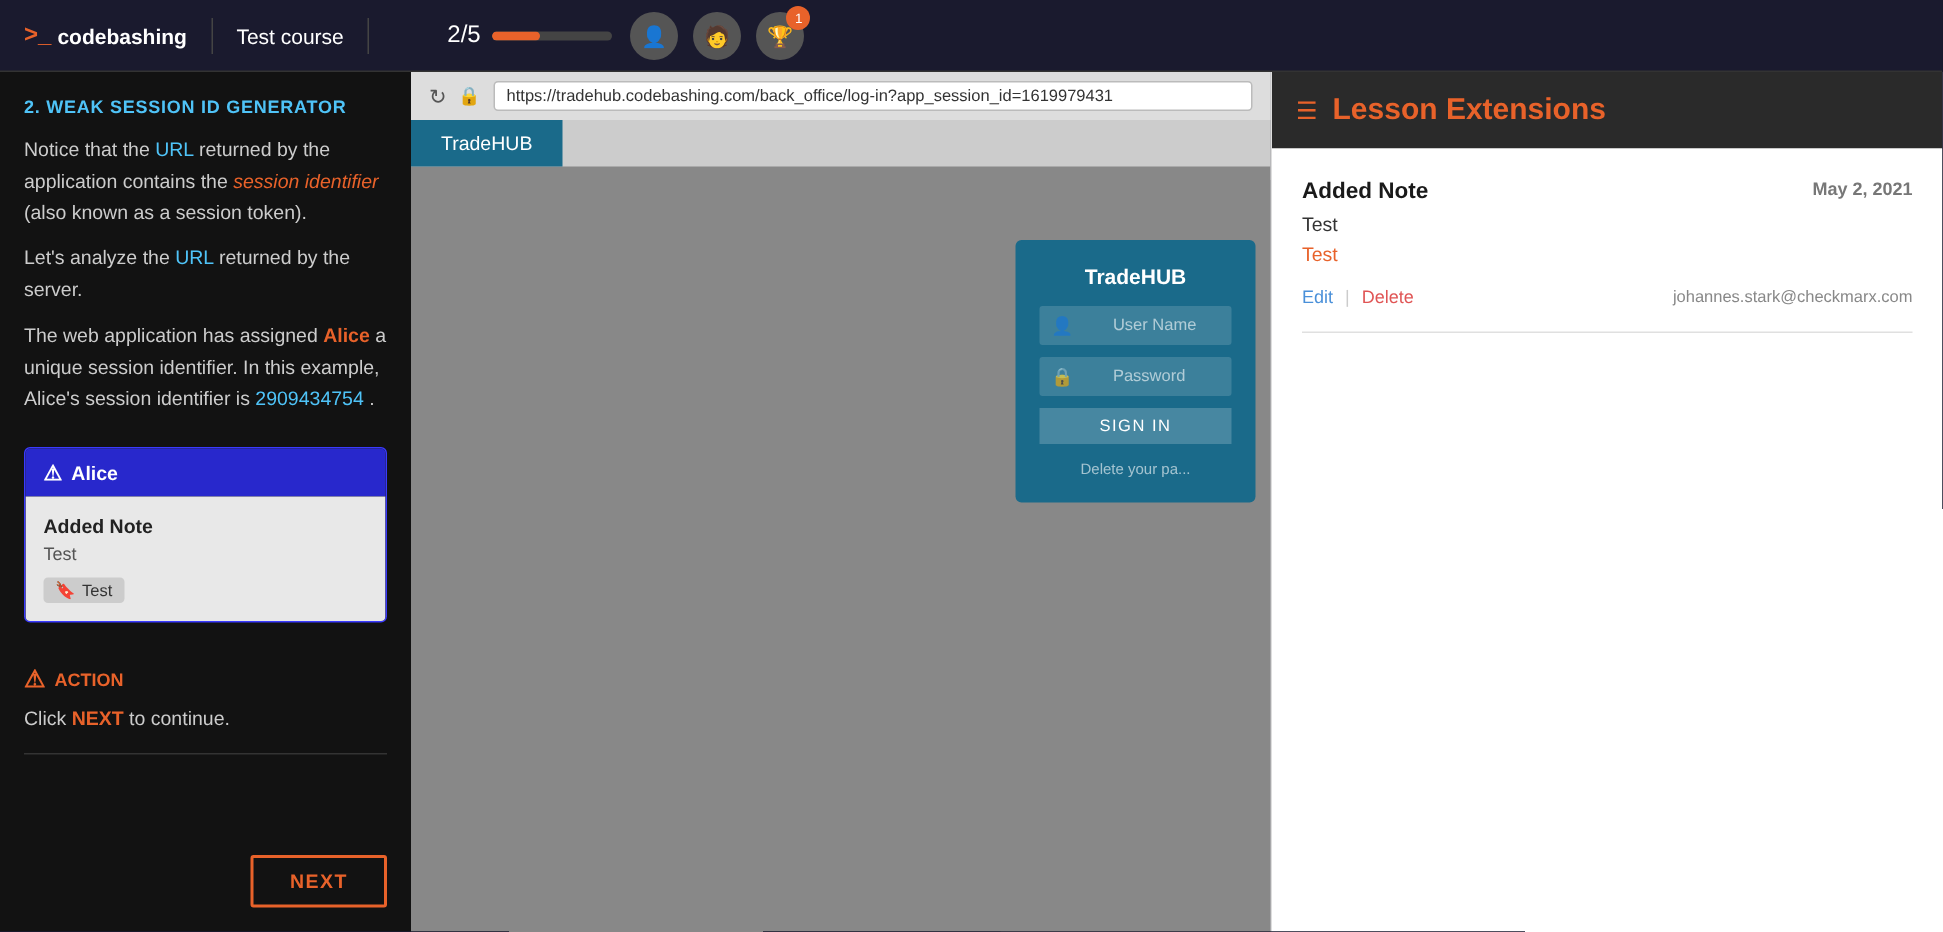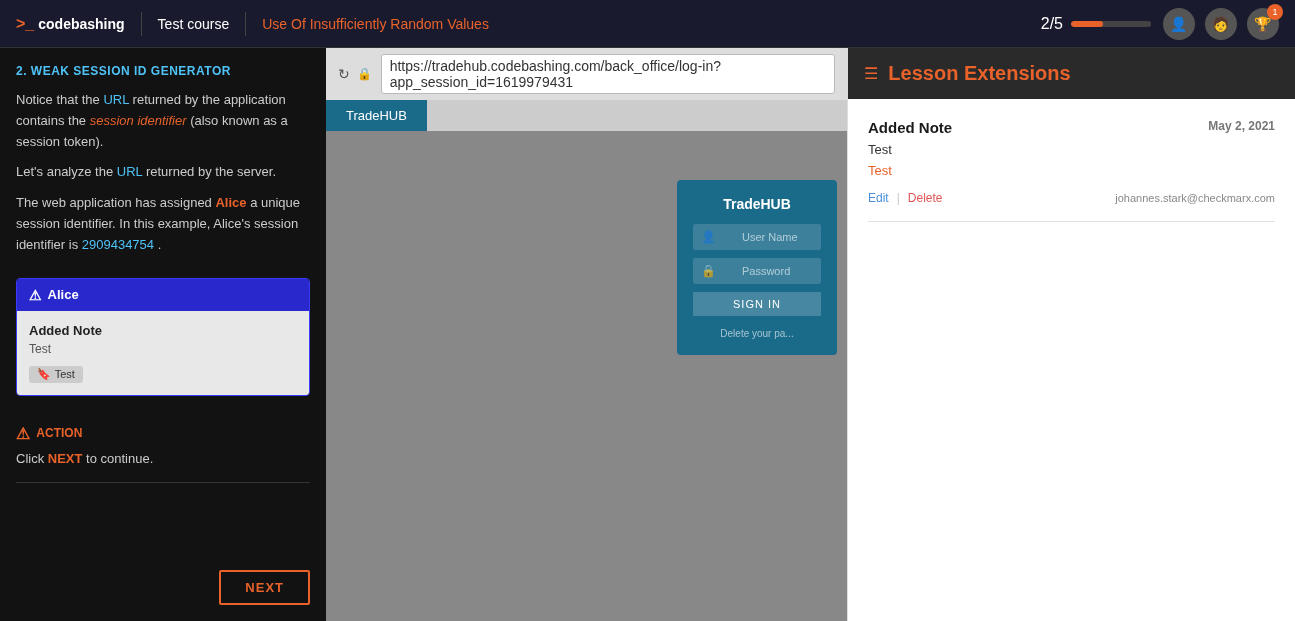--- a/index.html
+++ b/index.html
@@ -110,21 +110,21 @@
 
     
     .main-layout {
       display: flex;
       flex: 1;
       overflow: hidden;
     }
 
     
     .left-panel {
-      width: 326px;
+      width: 274px;
       background: #121212;
       flex-shrink: 0;
       display: flex;
       flex-direction: column;
       overflow-y: auto;
       padding: 16px;
     }
     .section-title {
       color: #4fc3f7;
       font-size: 12px;
@@ -275,21 +275,21 @@
     .browser-lock {
       font-size: 12px;
       color: #555;
     }
     .browser-url {
       flex: 1;
       background: #fff;
       border: 1px solid #bbb;
       border-radius: 3px;
       padding: 3px 8px;
-      font-size: 14px;
+      font-size: 11px;
       color: #333;
     }
     .browser-content {
       flex: 1;
       background: #888;
       position: relative;
     }
     .tradehub-tab {
       position: absolute;
       top: 0;
@@ -460,21 +460,20 @@
 <body>
 
 <div class="navbar">
   <div class="navbar-logo">
     <span class="prompt">&gt;_</span>
     <span>codebashing</span>
   </div>
   <div class="navbar-separator"></div>
   <span class="navbar-course">Test course</span>
   <div class="navbar-separator"></div>
-  <span class="navbar-lesson">Use Of Insufficiently Random Values</span>
   <div class="navbar-right">
     <div class="navbar-progress">
       <span>2/5</span>
       <div class="progress-bar-container">
         <div class="progress-bar-fill" style="width: 40%"></div>
       </div>
     </div>
     <div class="navbar-icons">
       <div class="nav-icon-circle">👤</div>
       <div class="nav-icon-circle">🧑</div>

